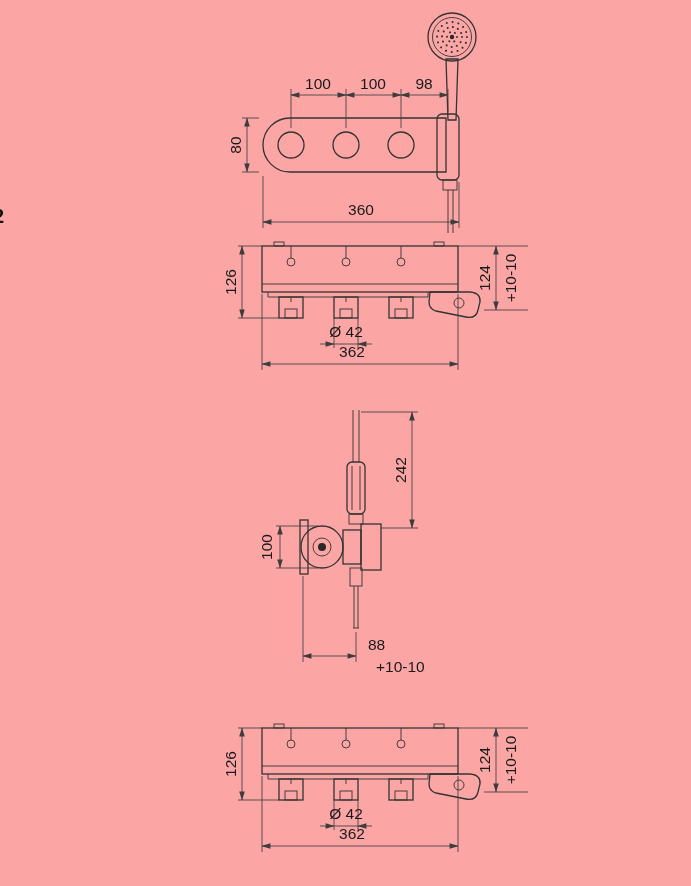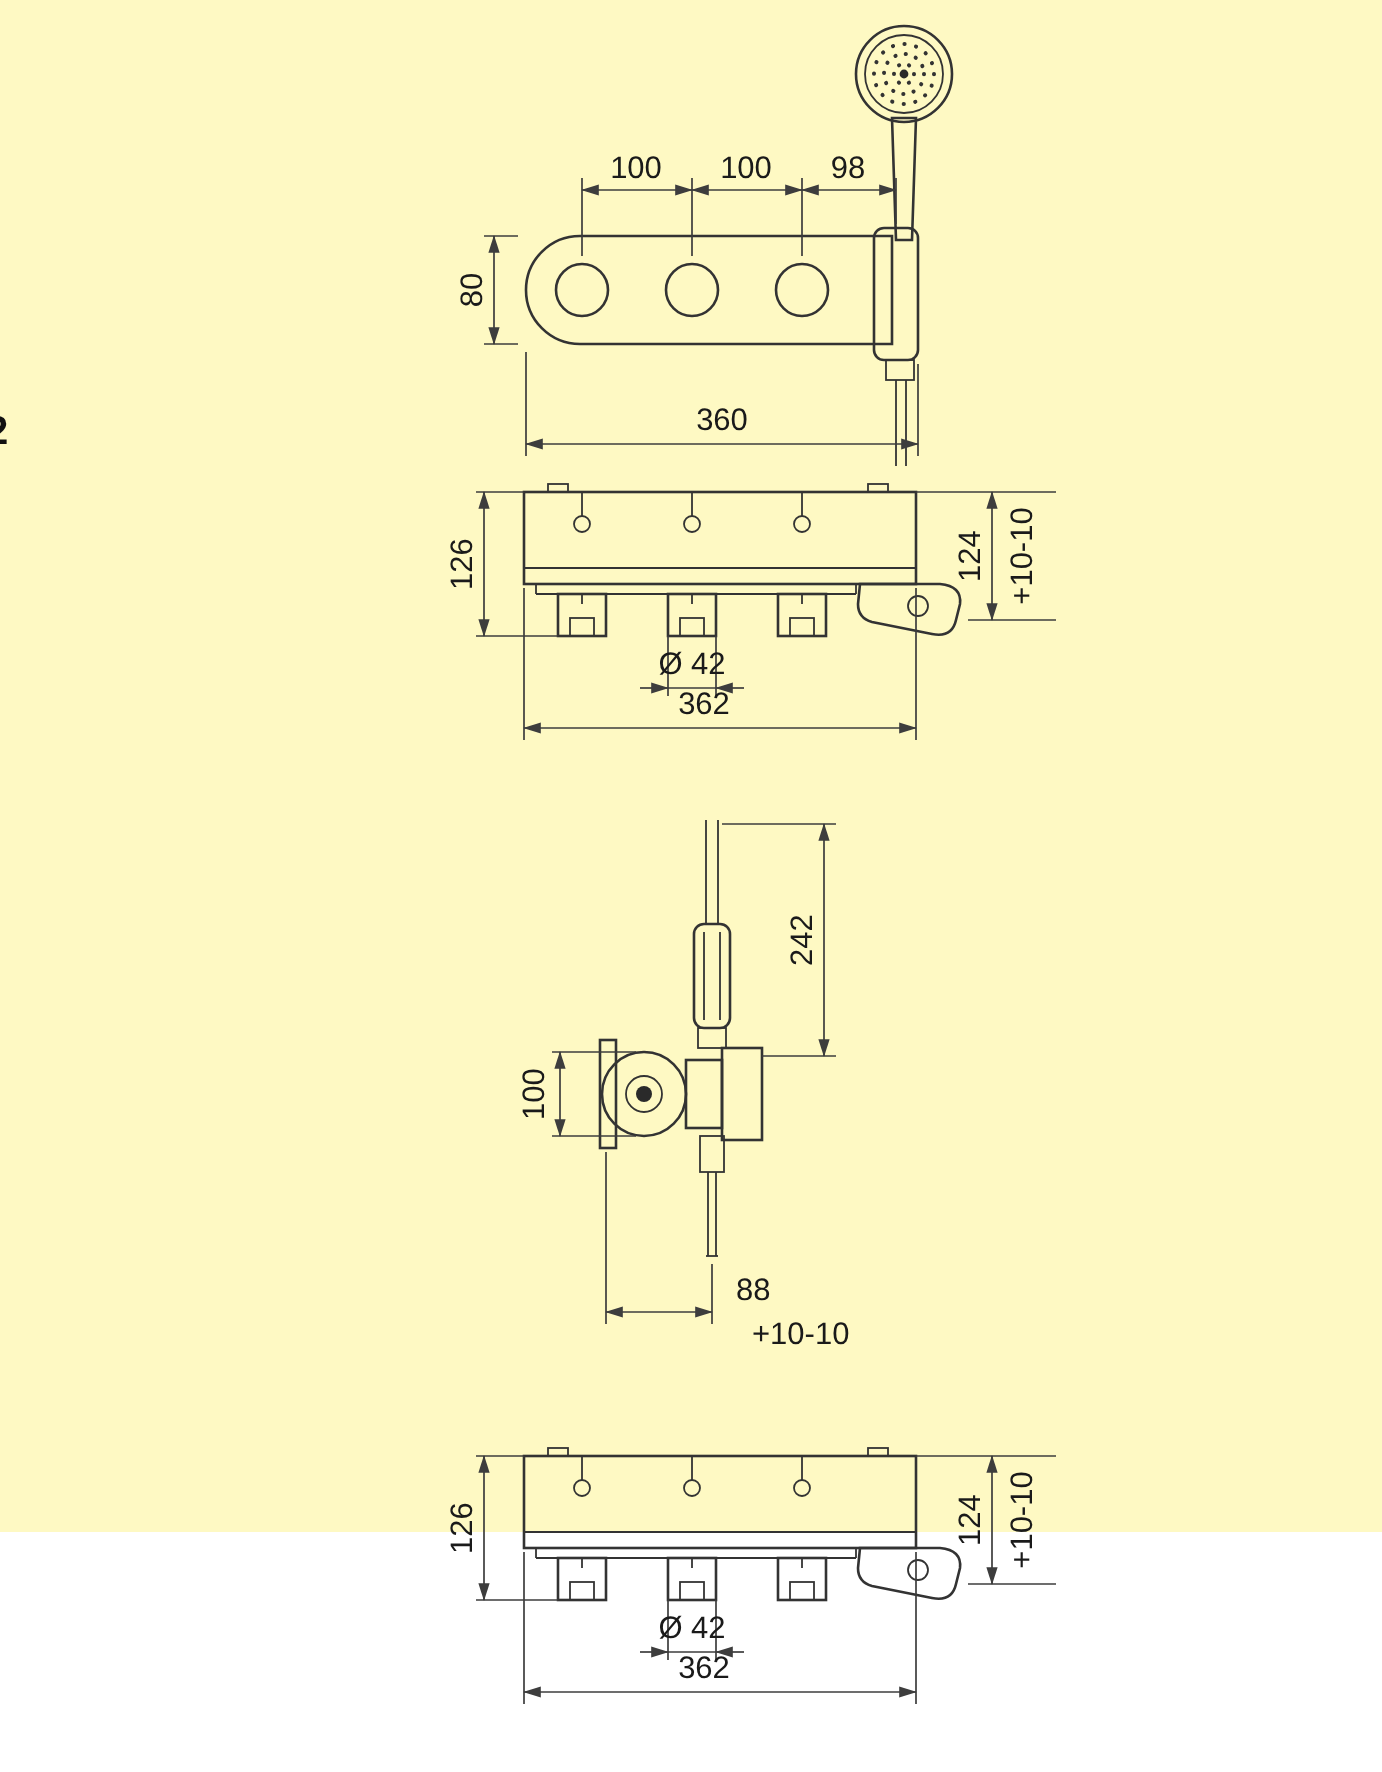--- a/index.html
+++ b/index.html
@@ -6,22 +6,22 @@
     margin: 0;
     padding: 0;
     background: #ffffff;
     width: 691px;
     height: 886px;
     overflow: hidden;
   }
   .canvas {
     position: relative;
     width: 691px;
-    height: 766px;
-    background: #fef9c3;
+    height: 886px;
+    background: #fca5a5;
   }
   svg { display: block; }
   text {
     font-family: "Liberation Sans", "DejaVu Sans", sans-serif;
     font-size: 15.5px;
     fill: #1a1a1a;
   }
   .obj  { fill: none; stroke: #333333; stroke-width: 1.3; }
   .thin { fill: none; stroke: #333333; stroke-width: 0.9; }
   .dim  { fill: none; stroke: #3d3d3d; stroke-width: 0.85; }

